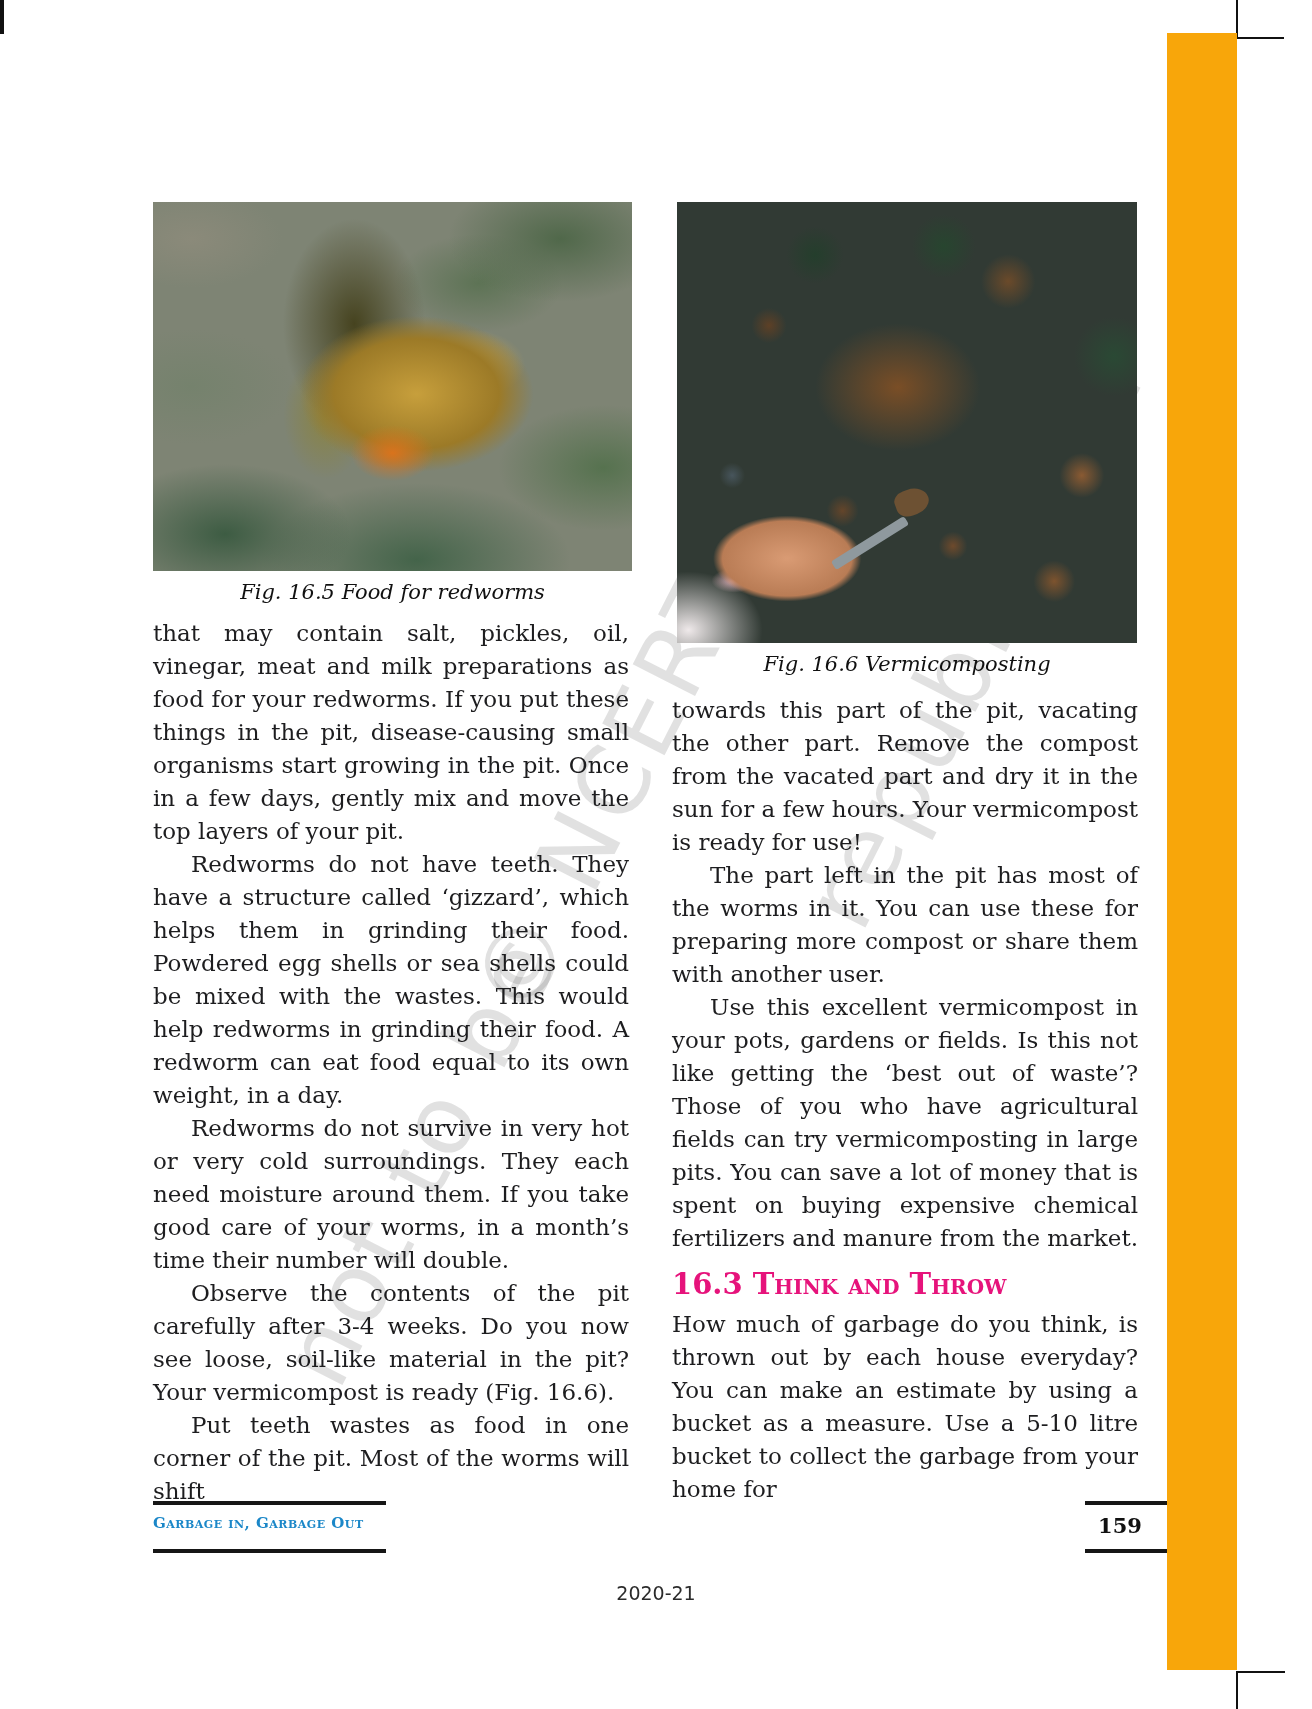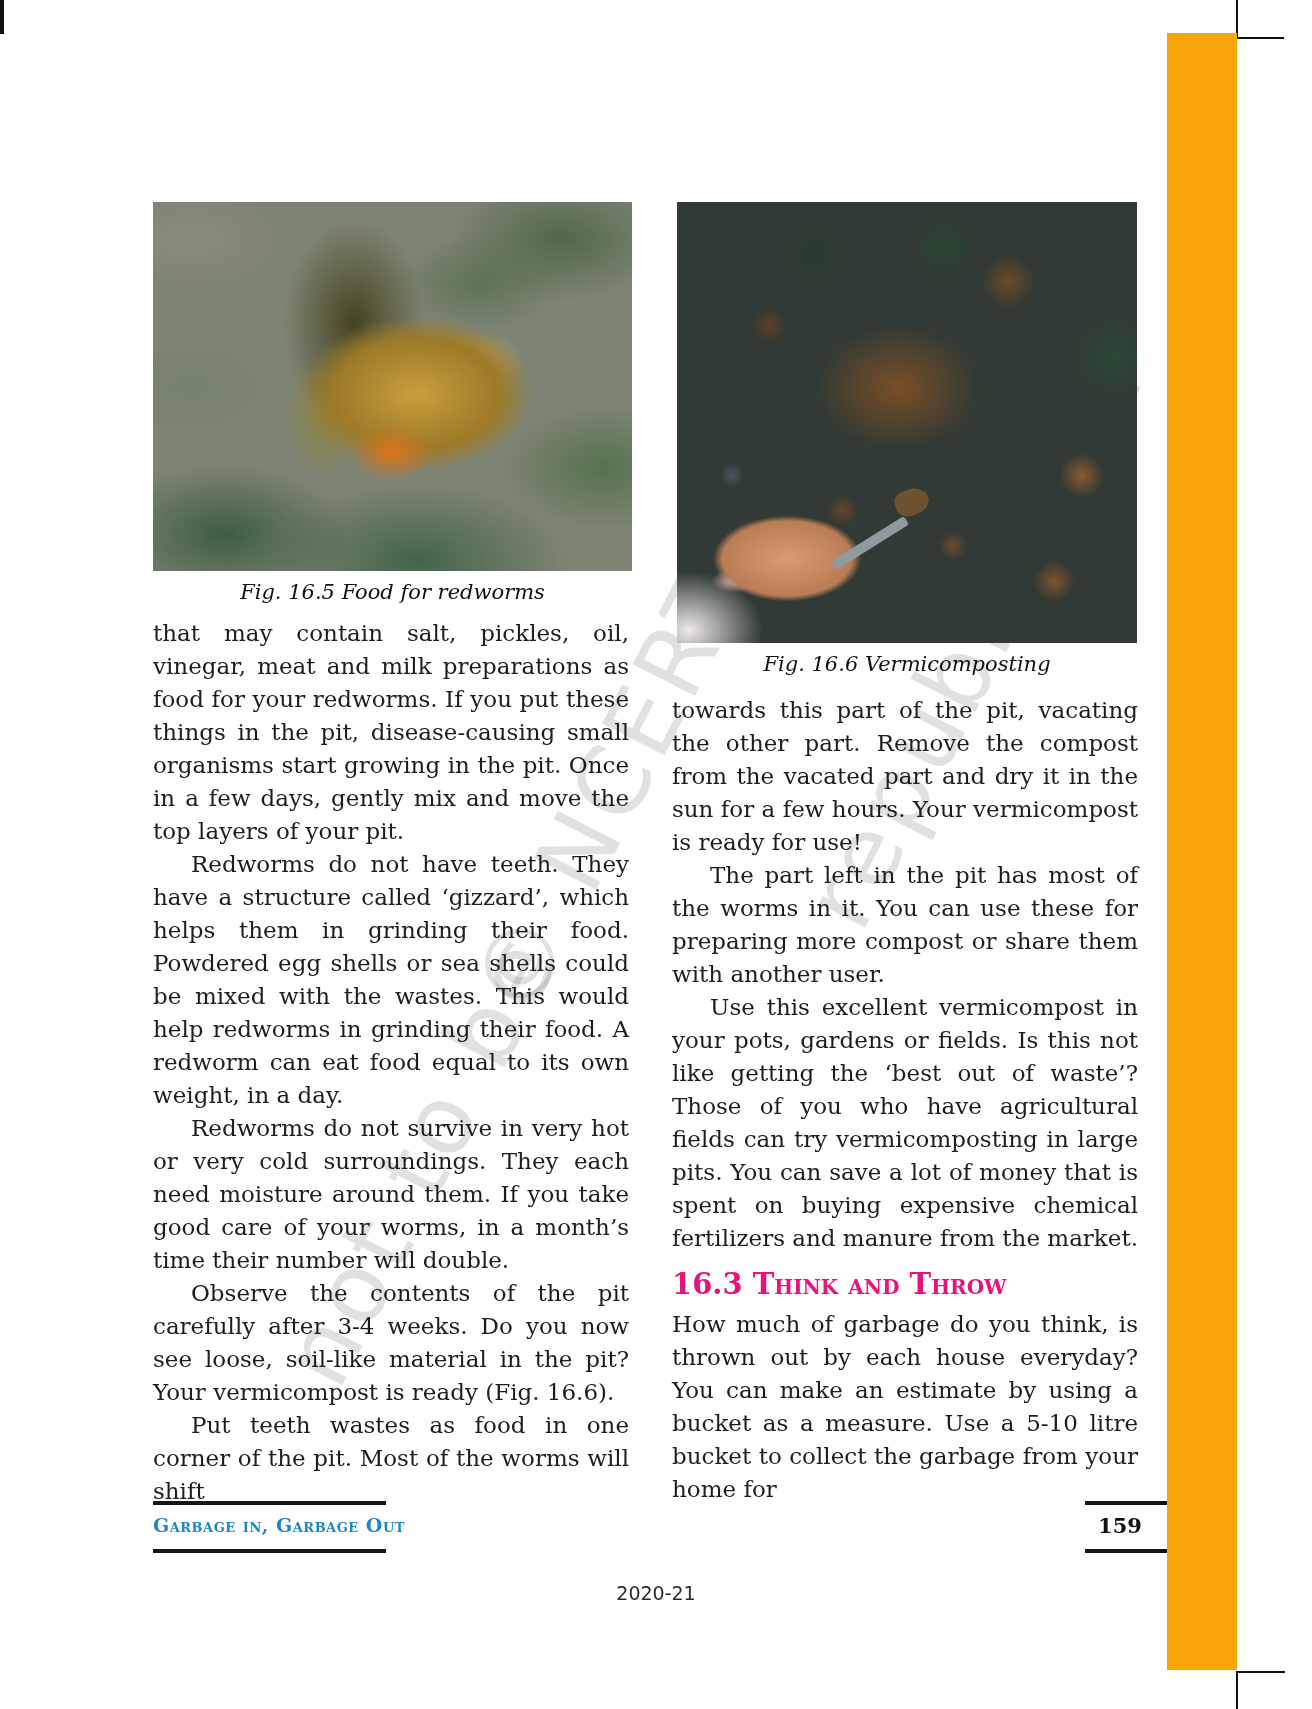--- a/index.html
+++ b/index.html
@@ -94,21 +94,21 @@
   .section-heading .sc{font-variant:small-caps;}
   
   .rule{position:absolute;z-index:2;background:#161616;height:4px;}
   .rule-l1{left:153px;top:1501px;width:233px;}
   .rule-l2{left:153px;top:1549px;width:233px;}
   .rule-r1{left:1085px;top:1501px;width:82px;}
   .rule-r2{left:1085px;top:1549px;width:82px;}
   .footer-chapter{
     position:absolute;z-index:2;left:153px;top:1514px;width:300px;
     font-family:"DejaVu Serif","Liberation Serif",serif;
-    font-weight:bold;font-variant:small-caps;font-size:19px;color:#1B87C8;letter-spacing:0.5px;
+    font-weight:bold;font-variant:small-caps;font-size:15px;color:#1B87C8;letter-spacing:0.5px;
   }
   .page-number{
     position:absolute;z-index:2;left:1085px;top:1513px;width:70px;text-align:center;
     font-weight:bold;font-size:21px;color:#111;
   }
   .year-line{
     position:absolute;z-index:2;left:0;top:1582px;width:1312px;text-align:center;
     font-family:"DejaVu Sans","Liberation Sans",sans-serif;font-size:19px;color:#2b2b2b;
   }
 </style>

